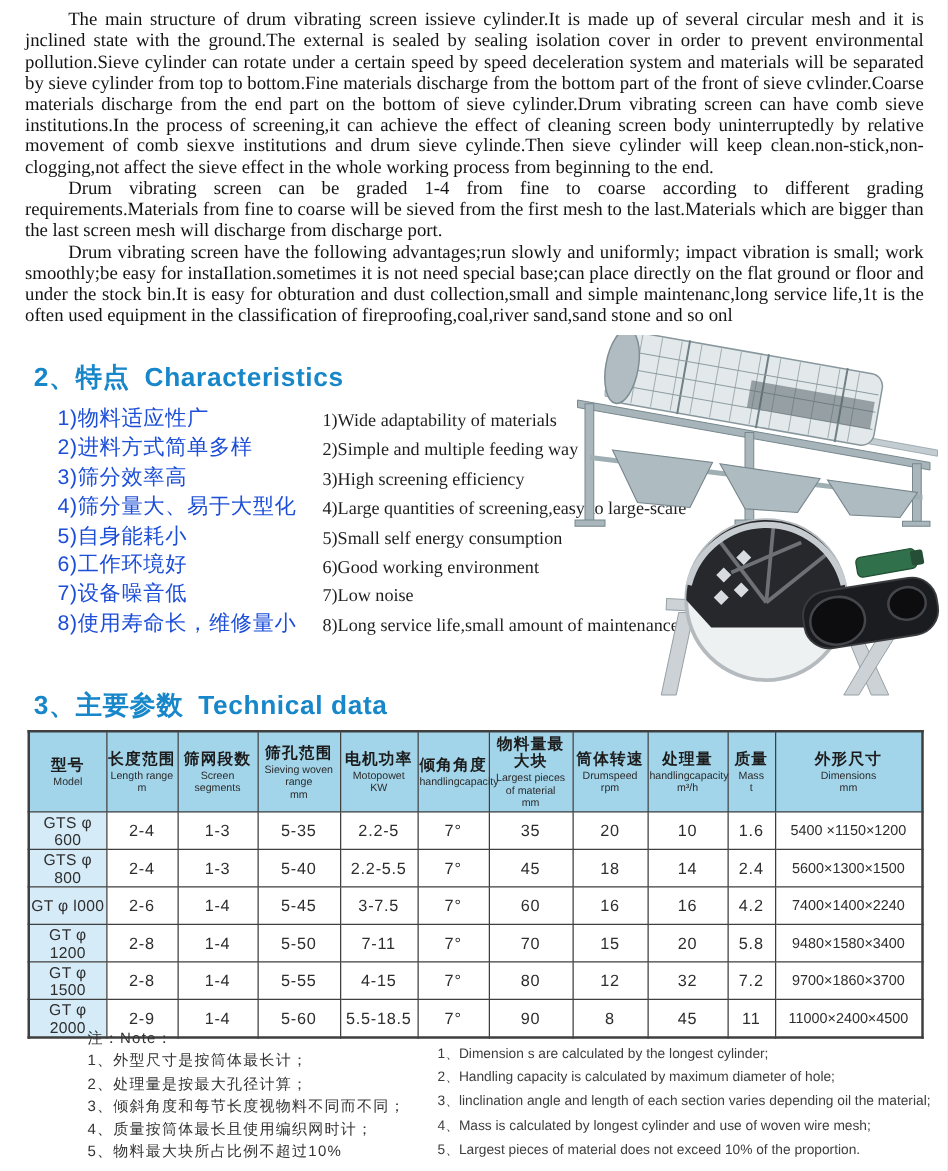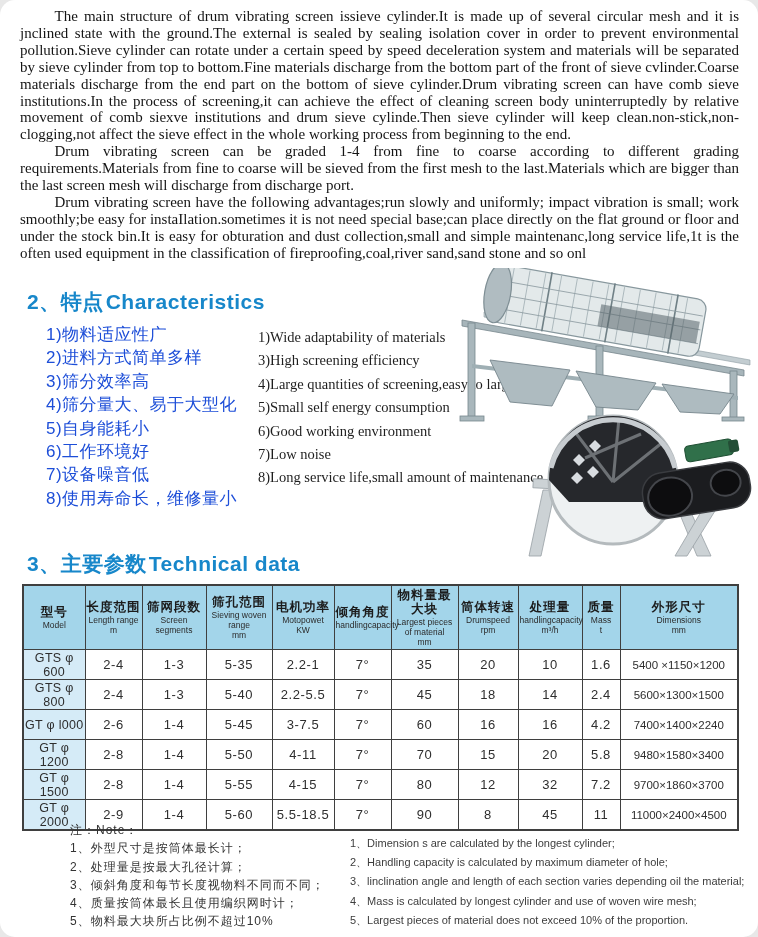--- a/index.html
+++ b/index.html
@@ -1,28 +1,28 @@
 <!DOCTYPE html>
 <html><head>
 <meta charset="utf-8">
 <style>
   html,body{margin:0;padding:0;background:#e8e8e8;}
   .page{position:relative;width:758px;height:937px;background:#ffffff;margin:0 auto;
-        font-family:"Liberation Serif",serif;overflow:hidden;border-radius:15px;}
+        font-family:"Liberation Serif",serif;overflow:hidden;}
 
   
   .intro{position:absolute;left:20px;top:8px;width:719px;font-size:15px;line-height:16.9px;
          color:#141414;text-align:justify;}
   .intro p{margin:0;text-indent:2.3em;}
 
   
   .sec-heading{position:absolute;left:27px;margin:0;color:#1787ca;
                font-family:"Liberation Sans",sans-serif;font-weight:bold;font-size:21px;
                letter-spacing:0.5px;white-space:nowrap;}
-  .sec-heading .latin{margin-left:2px;letter-spacing:0.5px;}
+  .sec-heading .latin{margin-left:12px;letter-spacing:0.5px;}
   #char-heading{top:288px;}
   #tech-heading{top:550px;}
 
   
   .char-list-cn{position:absolute;left:46px;top:323px;font-family:"Liberation Sans",sans-serif;
                 font-size:17px;color:#1d4ed8;}
   .char-item-cn{height:23.4px;line-height:23.4px;letter-spacing:0.5px;}
   .char-list-en{position:absolute;left:258px;top:326px;font-size:14.5px;color:#1e1e1e;}
   .char-item-en{height:23.4px;line-height:23.4px;}
 
@@ -68,20 +68,21 @@
       <div class="char-item-cn">2)进料方式简单多样</div>
       <div class="char-item-cn">3)筛分效率高</div>
       <div class="char-item-cn">4)筛分量大、易于大型化</div>
       <div class="char-item-cn">5)自身能耗小</div>
       <div class="char-item-cn">6)工作环境好</div>
       <div class="char-item-cn">7)设备噪音低</div>
       <div class="char-item-cn">8)使用寿命长，维修量小</div>
     </div>
   <div class="char-list-en">
       <div class="char-item-en">1)Wide adaptability of materials</div>
+      <div class="char-item-en">2)Simple and multiple feeding way</div>
       <div class="char-item-en">3)High screening efficiency</div>
       <div class="char-item-en">4)Large quantities of screening,easy to large-scale</div>
       <div class="char-item-en">5)Small self energy consumption</div>
       <div class="char-item-en">6)Good working environment</div>
       <div class="char-item-en">7)Low noise</div>
       <div class="char-item-en">8)Long service life,small amount of maintenance</div>
     </div>
 
   <svg class="photo" id="photo1" width="310" height="160" viewBox="0 0 310 160">
     <g>
@@ -256,21 +257,21 @@
             <div class="th-unit">mm</div>
           </th>
         </tr>
     </thead>
     <tbody>
         <tr>
           <td>GTS φ 600</td>
           <td>2-4</td>
           <td>1-3</td>
           <td>5-35</td>
-          <td>2.2-1</td>
+          <td>2.2-5</td>
           <td>7°</td>
           <td>35</td>
           <td>20</td>
           <td>10</td>
           <td>1.6</td>
           <td>5400 ×1150×1200</td>
         </tr>
         <tr>
           <td>GTS φ 800</td>
           <td>2-4</td>
@@ -295,21 +296,21 @@
           <td>16</td>
           <td>16</td>
           <td>4.2</td>
           <td>7400×1400×2240</td>
         </tr>
         <tr>
           <td>GT φ 1200</td>
           <td>2-8</td>
           <td>1-4</td>
           <td>5-50</td>
-          <td>4-11</td>
+          <td>7-11</td>
           <td>7°</td>
           <td>70</td>
           <td>15</td>
           <td>20</td>
           <td>5.8</td>
           <td>9480×1580×3400</td>
         </tr>
         <tr>
           <td>GT φ 1500</td>
           <td>2-8</td>

